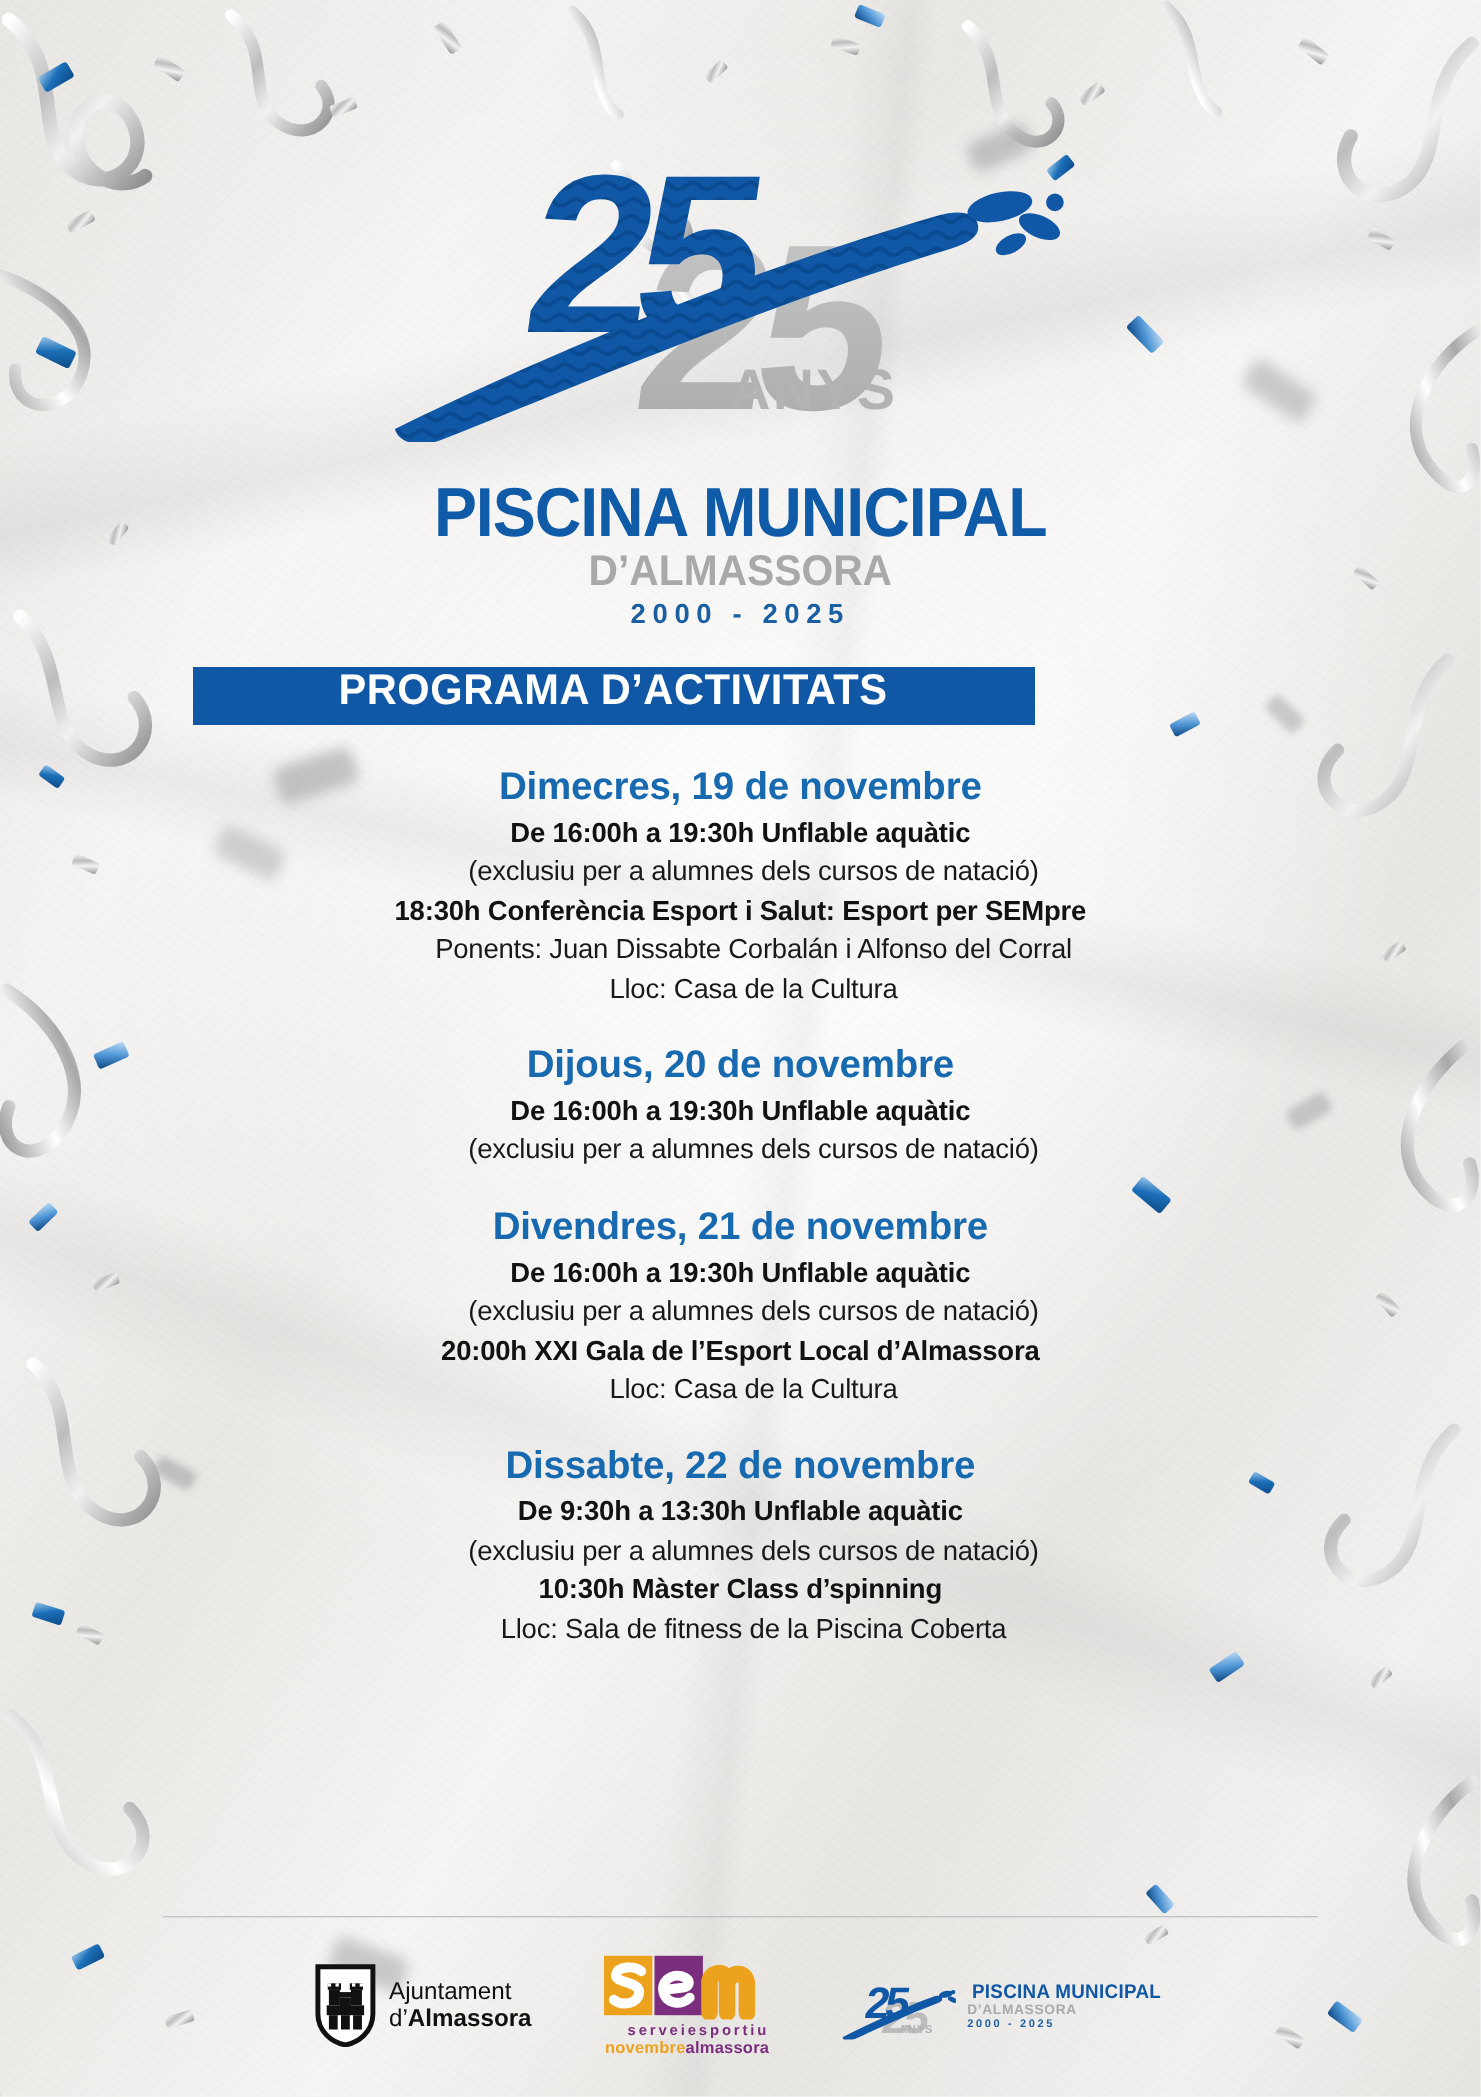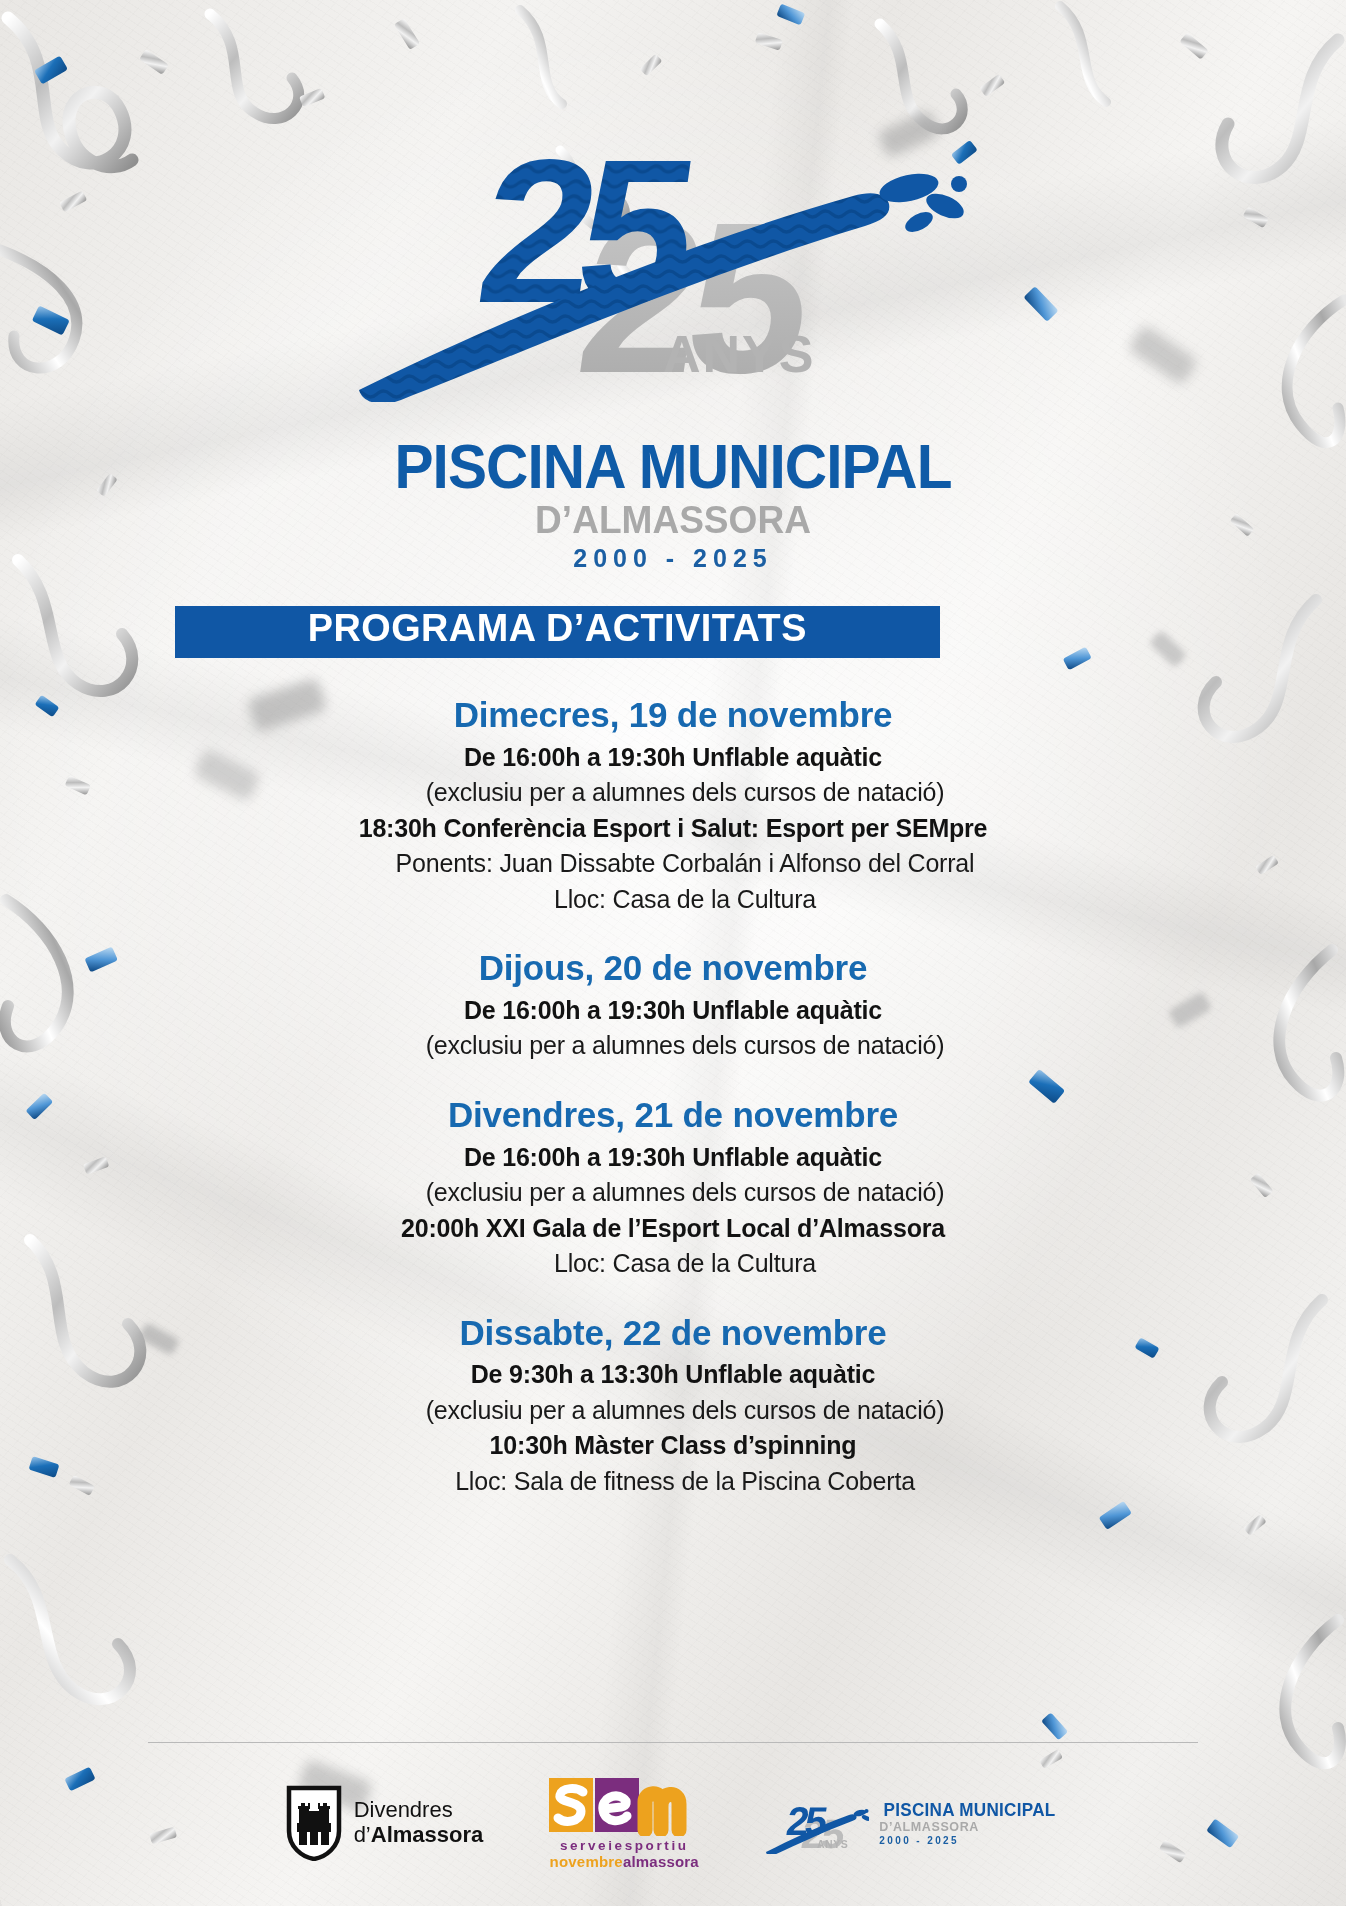--- a/index.html
+++ b/index.html
@@ -133,21 +133,21 @@
   }
   .foot-block{display:flex;align-items:center;}
 
   
   .aj-text{margin-left:12px;line-height:1.12;}
   .aj-l1{font-size:22px;color:#111;font-weight:normal;}
   .aj-l2{font-size:22px;color:#111;}
   .aj-l2 b{font-weight:bold;}
 
   
-  .sem-wrap{display:flex;flex-direction:column;align-items:center;}
+  .sem-wrap{display:flex;flex-direction:column;align-items:flex-end;}
   .sem-sub1{font-size:13.5px;letter-spacing:2.6px;font-weight:bold;margin-top:2px;}
   .sem-sub2{font-size:15px;letter-spacing:0.2px;font-weight:bold;}
   .o{color:#eda21e;}
   .p{color:#7b2d7e;}
 
   
   .pis-txt{margin-left:10px;line-height:1.14;}
   .pis-l1{font-size:18px;font-weight:bold;color:#1057a5;letter-spacing:0.3px;transform:scaleX(.95);}
   .pis-l2{font-size:12.5px;font-weight:bold;color:#a9a9a9;letter-spacing:0.6px;}
   .pis-l3{font-size:10px;font-weight:bold;color:#1b5fa3;letter-spacing:2.4px;}
@@ -370,21 +370,21 @@
           <rect x="22" y="26" width="12" height="5"></rect>
           <rect x="23" y="31" width="10" height="10"></rect>
 
           <rect x="11" y="38" width="34" height="9"></rect>
           <rect x="13" y="47" width="8" height="13"></rect>
           <rect x="24" y="47" width="8" height="13"></rect>
           <rect x="35" y="47" width="8" height="13"></rect>
         </g>
       </svg>
       <div class="aj-text">
-        <div class="aj-l1">Divendres</div>
+        <div class="aj-l1">Ajuntament</div>
         <div class="aj-l2"><span>d’</span><b>Almassora</b></div>
       </div>
     </div>
 
     <div class="foot-block">
       <div class="sem-wrap">
         <svg width="150" height="60" viewBox="0 0 150 60">
 
           <rect x="0" y="2" width="44" height="54" fill="#eda21e"></rect>
           <path d="M34 16 C 28 11, 13 11, 11 19 C 9 27, 32 25, 32 35 C 32 46, 16 48, 9 42" fill="none" stroke="#ffffff" stroke-width="9" stroke-linecap="round"></path>

